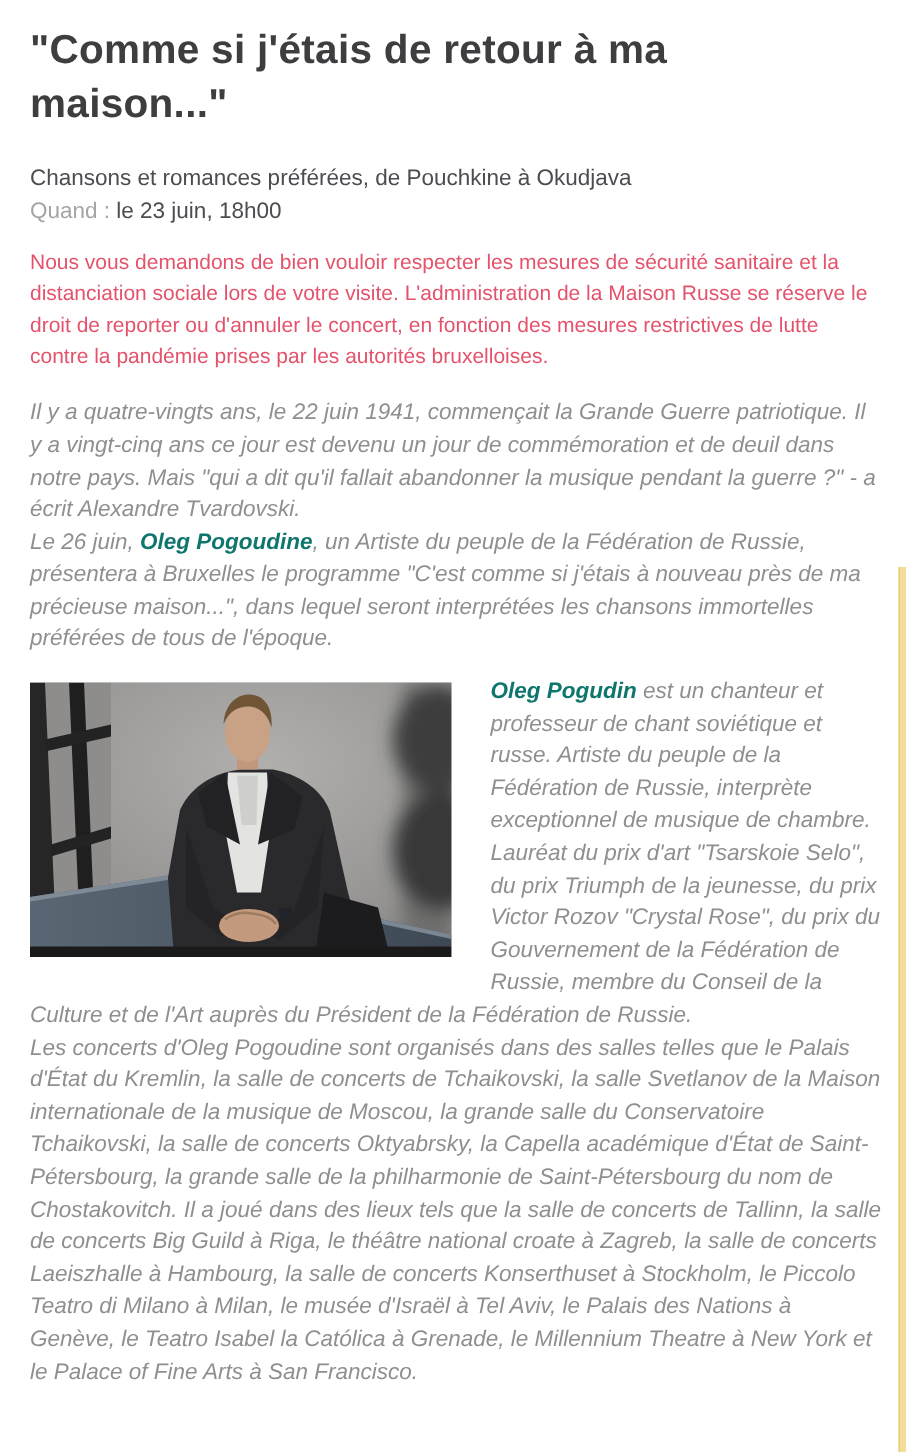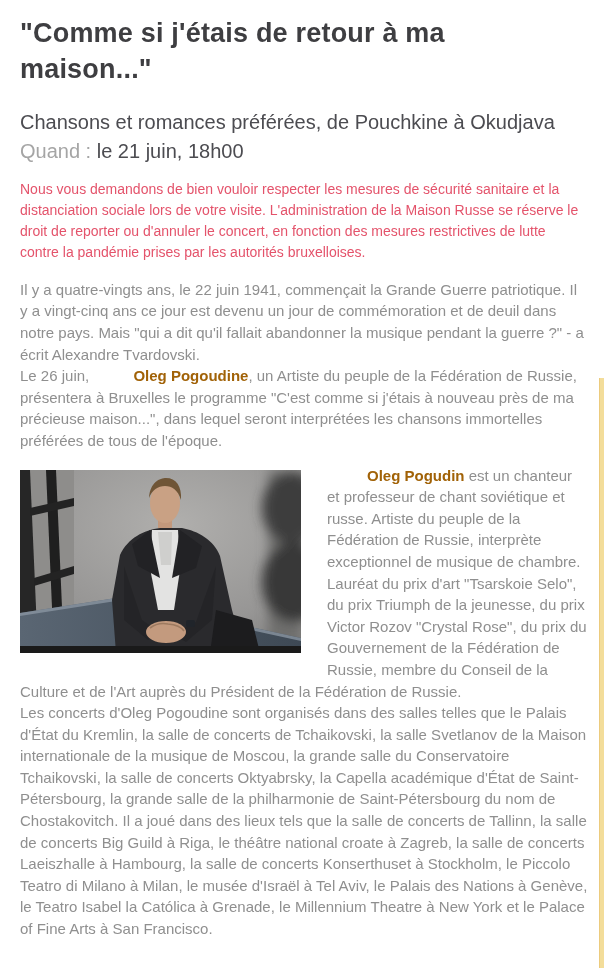--- a/index.html
+++ b/index.html
@@ -18,21 +18,21 @@
     font-size: 27px;
     font-weight: 700;
     color: #3e3e41;
     line-height: 1.33;
     max-width: 490px;
     letter-spacing: 0.2px;
   }
 
   .event-info {
     margin-top: 20px;
-    font-size: 20px;
+    font-size: 15px;
     line-height: 1.45;
     color: #4c4c51;
     max-width: 568px;
   }
   .event-info .row { display: block; }
   .label-grey { color: #a5a5a5; margin-top: 11px; }
   .value-dark { color: #4c4c51; }
 
   .notice {
     margin-top: 13px;
@@ -42,23 +42,23 @@
     max-width: 568px;
   }
 
   .article {
     margin-top: 16px;
     font-size: 15px;
     line-height: 1.44;
     color: #8f8f8f;
     max-width: 570px;
   }
-  .article p { margin: 0; }
+  .article p { margin: 0; font-style: italic; }
   .article .para-gap { margin-top: 13px; }
-  .bold-name { color: #a16207; font-weight: 700; margin-left: 40px; }
+  .bold-name { color: #0f766e; font-weight: 700; }
 
   .photo-figure {
     float: left;
     width: 281px;
     height: 183px;
     margin: 5px 26px 14px 0;
     background: #8f8f8f;
     overflow: hidden;
   }
   .photo-figure svg { display: block; }
@@ -75,21 +75,21 @@
 </style>
 </head>
 <body>
 
 <div class="page">
 
   <h1 class="page-title">"Comme si j'étais de retour à ma maison..."</h1>
 
   <div class="event-info">
     <span class="row">Chansons et romances préférées, de Pouchkine à Okudjava</span>
-    <span class="row"><span class="label-grey">Quand :</span> <span class="value-dark">le 21 juin, 18h00</span></span>
+    <span class="row"><span class="label-grey">Quand :</span> <span class="value-dark">le 23 juin, 18h00</span></span>
   </div>
 
   <div class="notice">Nous vous demandons de bien vouloir respecter les mesures de sécurité sanitaire et la distanciation sociale lors de votre visite. L'administration de la Maison Russe se réserve le droit de reporter ou d'annuler le concert, en fonction des mesures restrictives de lutte contre la pandémie prises par les autorités bruxelloises.</div>
 
   <div class="article">
 
     <p class="para-gap"><span>Il y a quatre-vingts ans, le 22 juin 1941, commençait la Grande Guerre patriotique. Il y a vingt-cinq ans ce jour est devenu un jour de commémoration et de deuil dans notre pays. Mais "qui a dit qu'il fallait abandonner la musique pendant la guerre ?" - a écrit Alexandre Tvardovski.</span><br><span><span>Le 26 juin, </span><span class="bold-name">Oleg Pogoudine</span><span>, un Artiste du peuple de la Fédération de Russie, présentera à Bruxelles le programme "C'est comme si j'étais à nouveau près de ma précieuse maison...", dans lequel seront interprétées les chansons immortelles préférées de tous de l'époque.</span></span></p>
 
     <div class="para-gap">
       <div class="photo-figure">

